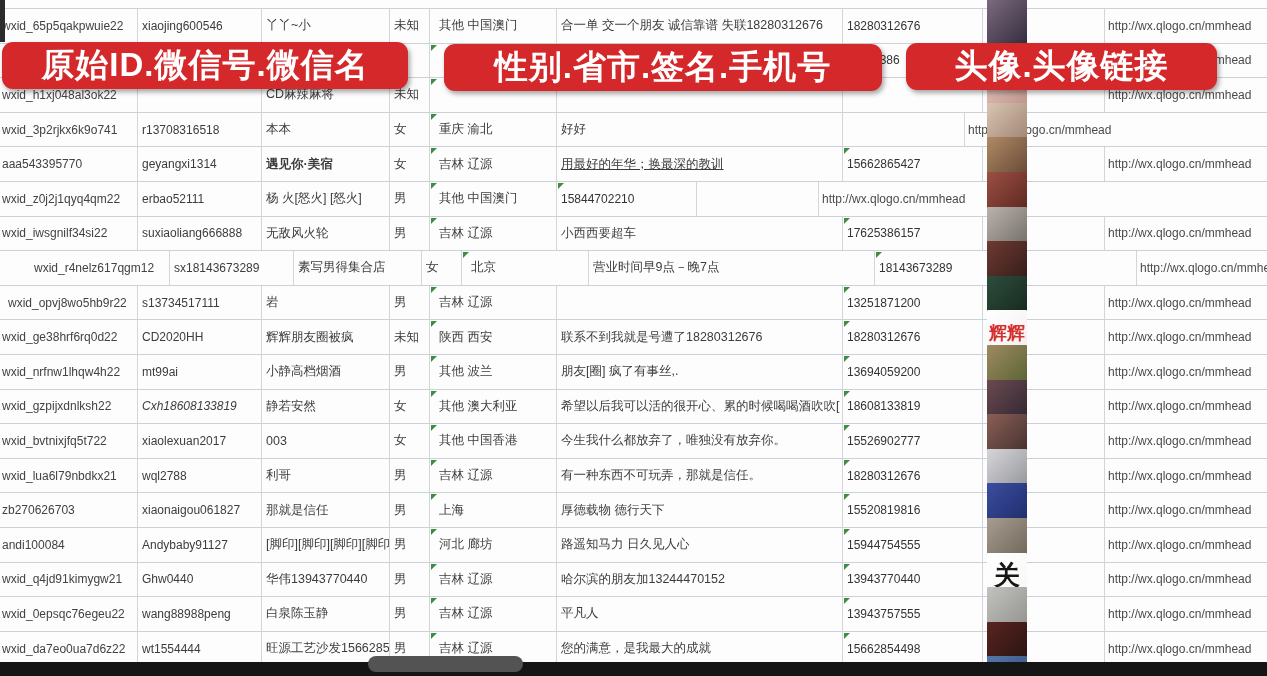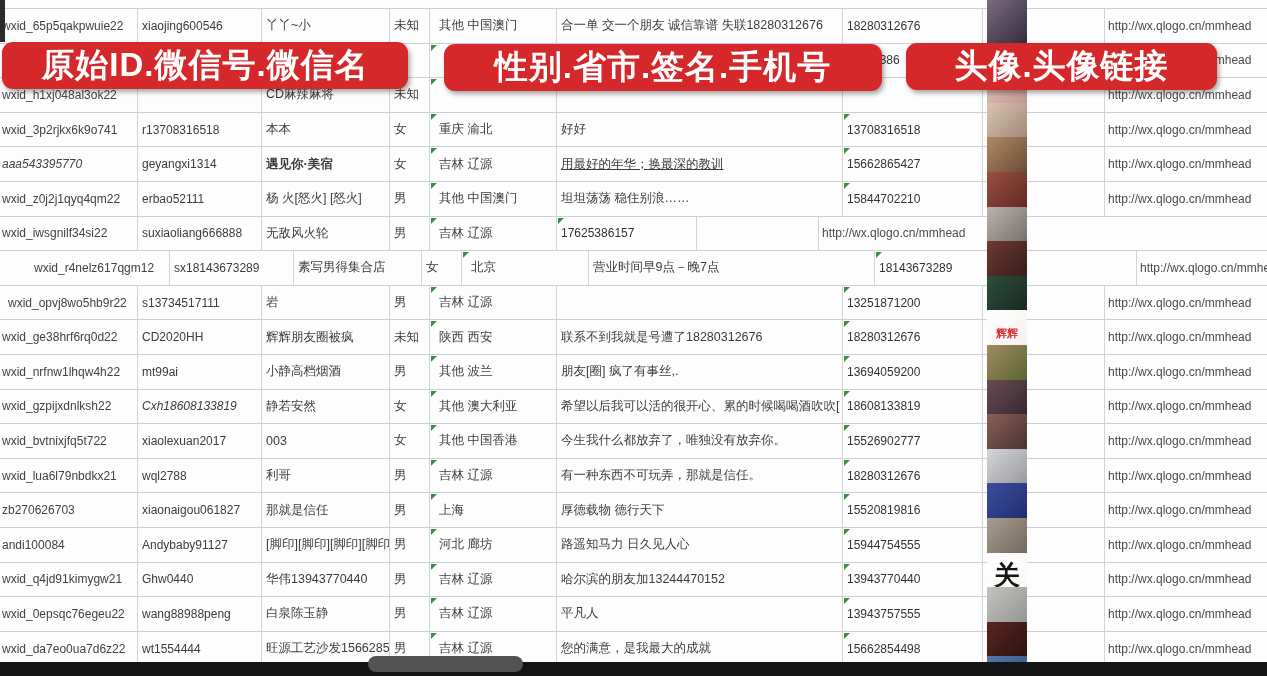--- a/index.html
+++ b/index.html
@@ -71,52 +71,51 @@
         <div class="cell c-avatar" style="width: 122px; flex: 0 0 122px;"></div>
         <div class="cell c-url" style="width: 162px; flex: 0 0 162px;">http://wx.qlogo.cn/mmhead</div>
       </div>
       <div class="row" style="top: 111.8px;">
         <div class="cell c-id" style="width: 138px; flex: 0 0 138px;">wxid_3p2rjkx6k9o741</div>
         <div class="cell c-account" style="width: 124px; flex: 0 0 124px;">r13708316518</div>
         <div class="cell c-name" style="width: 128px; flex: 0 0 128px;">本本</div>
         <div class="cell c-gender" style="width: 40px; flex: 0 0 40px;">女</div>
         <div class="cell c-province tri" style="width: 127px; flex: 0 0 127px;">重庆 渝北</div>
         <div class="cell c-signature" style="width: 286px; flex: 0 0 286px;">好好</div>
-        <div class="cell c-phone tri" style="width: 140px; flex: 0 0 140px;">13708316518</div>
         <div class="cell c-avatar" style="width: 122px; flex: 0 0 122px;"></div>
         <div class="cell c-url" style="width: 162px; flex: 0 0 162px;">http://wx.qlogo.cn/mmhead</div>
       </div>
       <div class="row" style="top: 146.4px;">
-        <div class="cell c-id" style="width: 138px; flex: 0 0 138px; font-style: italic;">aaa543395770</div>
+        <div class="cell c-id" style="width: 138px; flex: 0 0 138px;">aaa543395770</div>
         <div class="cell c-account" style="width: 124px; flex: 0 0 124px;">geyangxi1314</div>
         <div class="cell c-name" style="width: 128px; flex: 0 0 128px; font-weight: bold;">遇见你·美宿</div>
         <div class="cell c-gender" style="width: 40px; flex: 0 0 40px;">女</div>
         <div class="cell c-province tri" style="width: 127px; flex: 0 0 127px;">吉林 辽源</div>
         <div class="cell c-signature" style="width: 286px; flex: 0 0 286px; text-decoration: underline;">用最好的年华；换最深的教训</div>
         <div class="cell c-phone tri" style="width: 140px; flex: 0 0 140px;">15662865427</div>
         <div class="cell c-avatar" style="width: 122px; flex: 0 0 122px;"></div>
         <div class="cell c-url" style="width: 162px; flex: 0 0 162px;">http://wx.qlogo.cn/mmhead</div>
       </div>
       <div class="row" style="top: 181px;">
         <div class="cell c-id" style="width: 138px; flex: 0 0 138px;">wxid_z0j2j1qyq4qm22</div>
         <div class="cell c-account" style="width: 124px; flex: 0 0 124px;">erbao52111</div>
         <div class="cell c-name" style="width: 128px; flex: 0 0 128px;">杨 火[怒火] [怒火]</div>
         <div class="cell c-gender" style="width: 40px; flex: 0 0 40px;">男</div>
         <div class="cell c-province tri" style="width: 127px; flex: 0 0 127px;">其他 中国澳门</div>
-        <div class="cell c-signature" style="width: 286px; flex: 0 0 286px;">坦坦荡荡 稳住别浪……</div>
         <div class="cell c-phone tri" style="width: 140px; flex: 0 0 140px;">15844702210</div>
         <div class="cell c-avatar" style="width: 122px; flex: 0 0 122px;"></div>
         <div class="cell c-url" style="width: 162px; flex: 0 0 162px;">http://wx.qlogo.cn/mmhead</div>
       </div>
       <div class="row" style="top: 215.6px;">
         <div class="cell c-id" style="width: 138px; flex: 0 0 138px;">wxid_iwsgnilf34si22</div>
         <div class="cell c-account" style="width: 124px; flex: 0 0 124px;">suxiaoliang666888</div>
         <div class="cell c-name" style="width: 128px; flex: 0 0 128px;">无敌风火轮</div>
         <div class="cell c-gender" style="width: 40px; flex: 0 0 40px;">男</div>
         <div class="cell c-province tri" style="width: 127px; flex: 0 0 127px;">吉林 辽源</div>
+        <div class="cell c-signature" style="width: 286px; flex: 0 0 286px;">小西西要超车</div>
         <div class="cell c-phone tri" style="width: 140px; flex: 0 0 140px;">17625386157</div>
         <div class="cell c-avatar" style="width: 122px; flex: 0 0 122px;"></div>
         <div class="cell c-url" style="width: 162px; flex: 0 0 162px;">http://wx.qlogo.cn/mmhead</div>
       </div>
       <div class="row" style="top: 250.2px;">
         <div class="cell c-id" style="width: 138px; flex: 0 0 138px; margin-left: 32px;">wxid_r4nelz617qgm12</div>
         <div class="cell c-account" style="width: 124px; flex: 0 0 124px;">sx18143673289</div>
         <div class="cell c-name" style="width: 128px; flex: 0 0 128px;">素写男得集合店</div>
         <div class="cell c-gender" style="width: 40px; flex: 0 0 40px;">女</div>
         <div class="cell c-province tri" style="width: 127px; flex: 0 0 127px;">北京</div>
@@ -269,21 +268,21 @@
   <div id="scroll-thumb"></div>
 <div class="avatar" style="left: 987px; top: -1px; background: linear-gradient(135deg, rgb(125, 107, 127), rgb(51, 44, 62));"></div>
     <div class="avatar" style="left: 987px; top: 68.2px; background: linear-gradient(135deg, rgb(232, 201, 196), rgb(185, 142, 132));"></div>
     <div class="avatar" style="left: 987px; top: 102.8px; background: linear-gradient(135deg, rgb(217, 196, 178), rgb(155, 127, 109));"></div>
     <div class="avatar" style="left: 987px; top: 137.4px; background: linear-gradient(135deg, rgb(176, 138, 100), rgb(95, 67, 50));"></div>
     <div class="avatar" style="left: 987px; top: 172px; background: linear-gradient(135deg, rgb(155, 79, 67), rgb(88, 36, 30));"></div>
     <div class="avatar" style="left: 987px; top: 206.6px; background: linear-gradient(135deg, rgb(185, 178, 174), rgb(110, 104, 98));"></div>
     <div class="avatar" style="left: 987px; top: 241.2px; background: linear-gradient(135deg, rgb(110, 58, 50), rgb(46, 26, 22));"></div>
     <div class="avatar" style="left: 987px; top: 275.8px; background: linear-gradient(135deg, rgb(46, 77, 60), rgb(20, 37, 28));"></div>
     <div class="avatar" style="left: 987px; top: 310.4px; background: linear-gradient(135deg, rgb(255, 255, 255), rgb(244, 238, 238));">
-      <span style="color: rgb(212, 48, 48); font-size: 11px;">辉辉</span>
+      <span style="color: rgb(212, 48, 48); font-size: 18px;">辉辉</span>
     </div>
     <div class="avatar" style="left: 987px; top: 345px; background: linear-gradient(135deg, rgb(160, 138, 98), rgb(82, 96, 47));"></div>
     <div class="avatar" style="left: 987px; top: 379.6px; background: linear-gradient(135deg, rgb(107, 74, 80), rgb(46, 36, 48));"></div>
     <div class="avatar" style="left: 987px; top: 414.2px; background: linear-gradient(135deg, rgb(138, 95, 86), rgb(63, 45, 44));"></div>
     <div class="avatar" style="left: 987px; top: 448.8px; background: linear-gradient(135deg, rgb(214, 214, 218), rgb(143, 144, 149));"></div>
     <div class="avatar" style="left: 987px; top: 483.4px; background: linear-gradient(135deg, rgb(58, 77, 160), rgb(30, 42, 102));"></div>
     <div class="avatar" style="left: 987px; top: 518px; background: linear-gradient(135deg, rgb(168, 157, 144), rgb(107, 97, 86));"></div>
     <div class="avatar" style="left: 987px; top: 552.6px; background: linear-gradient(135deg, rgb(255, 255, 255), rgb(247, 247, 245));">
       <span style="color: rgb(22, 22, 22); font-size: 26px;">关</span>
     </div>

